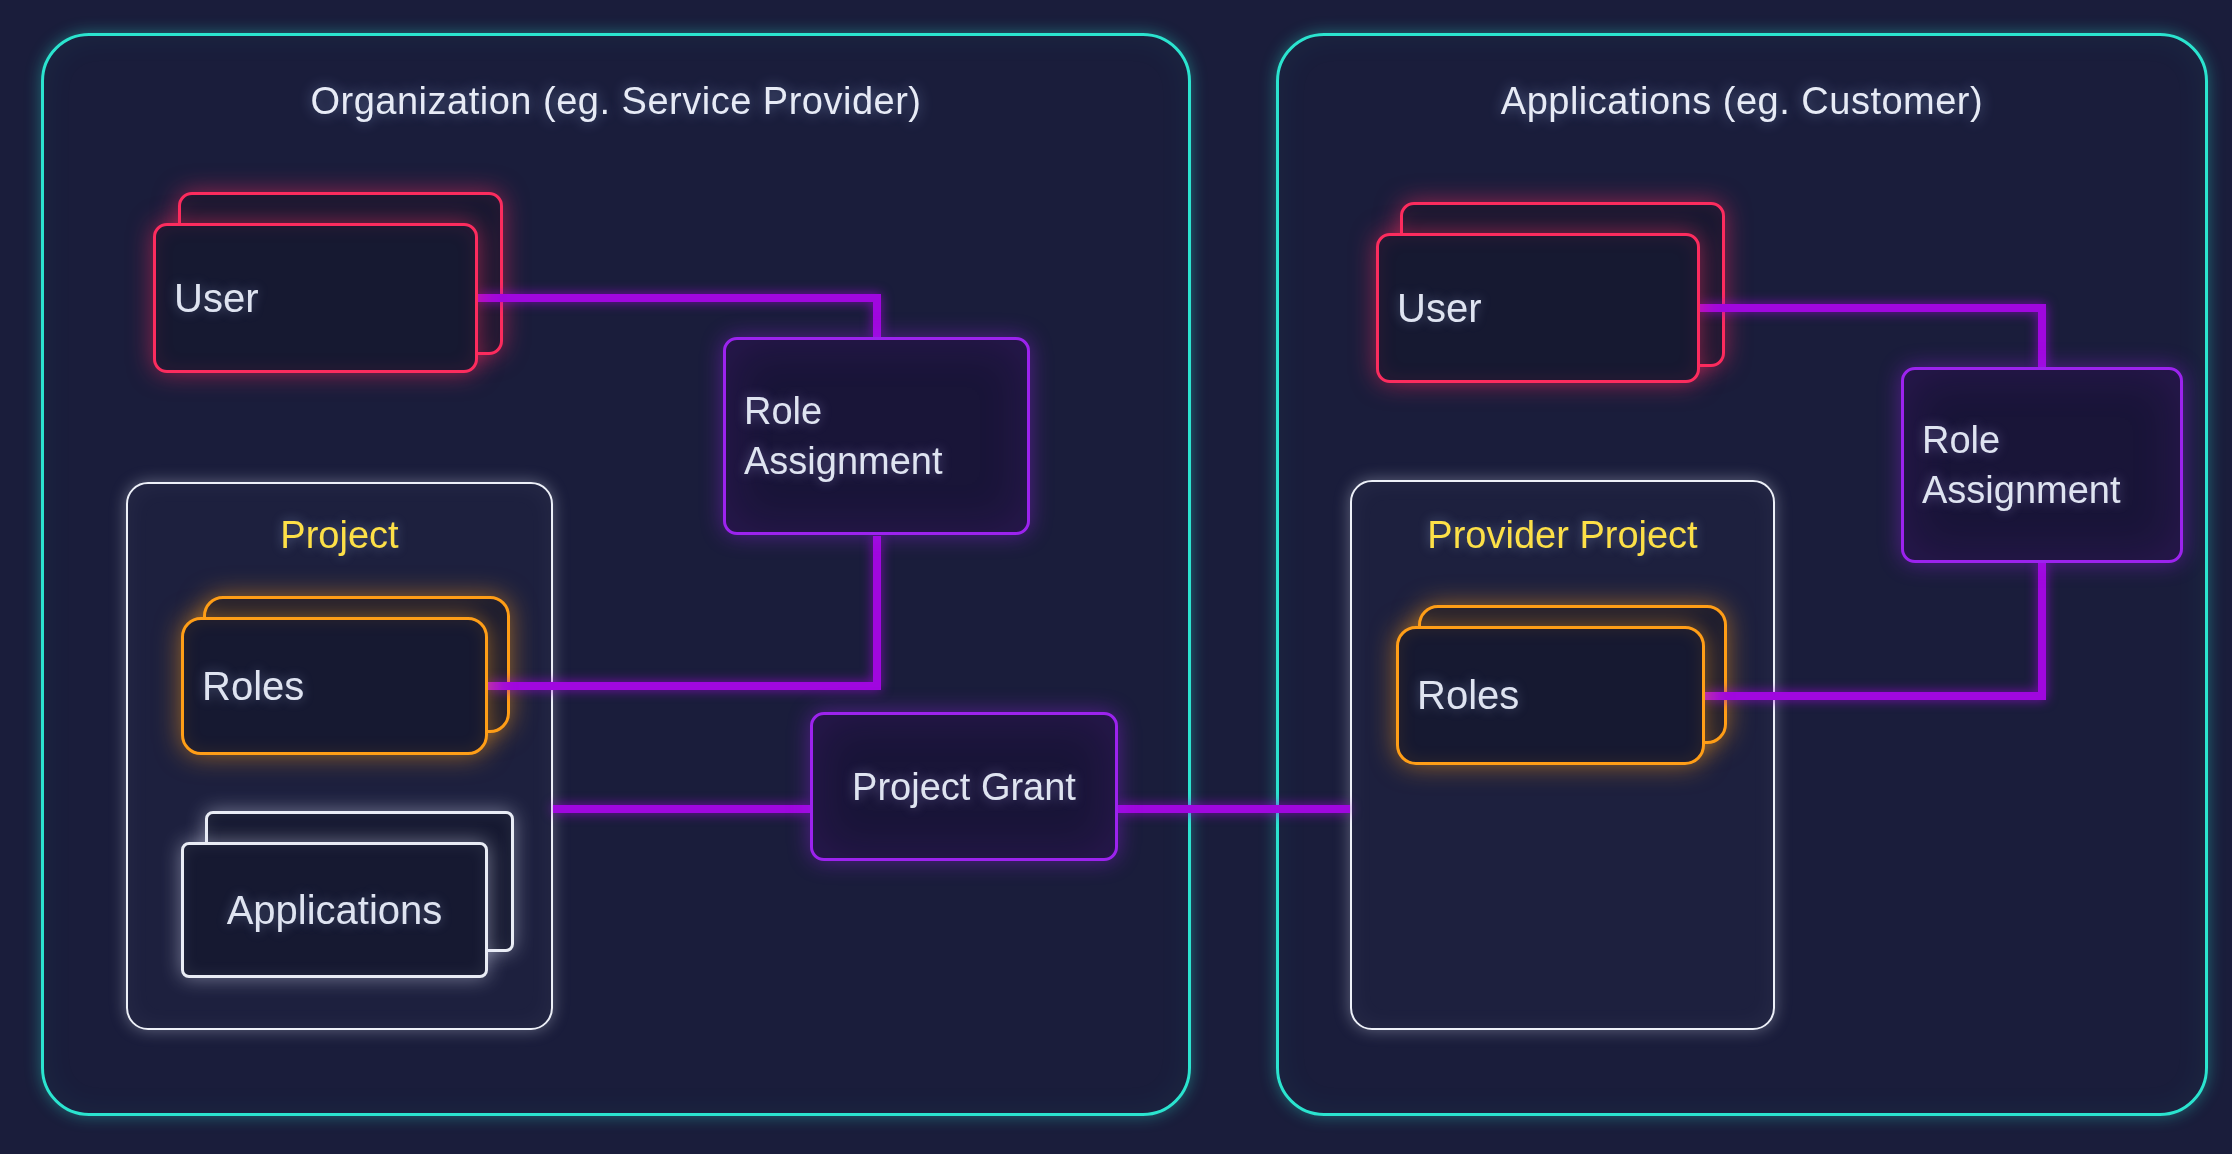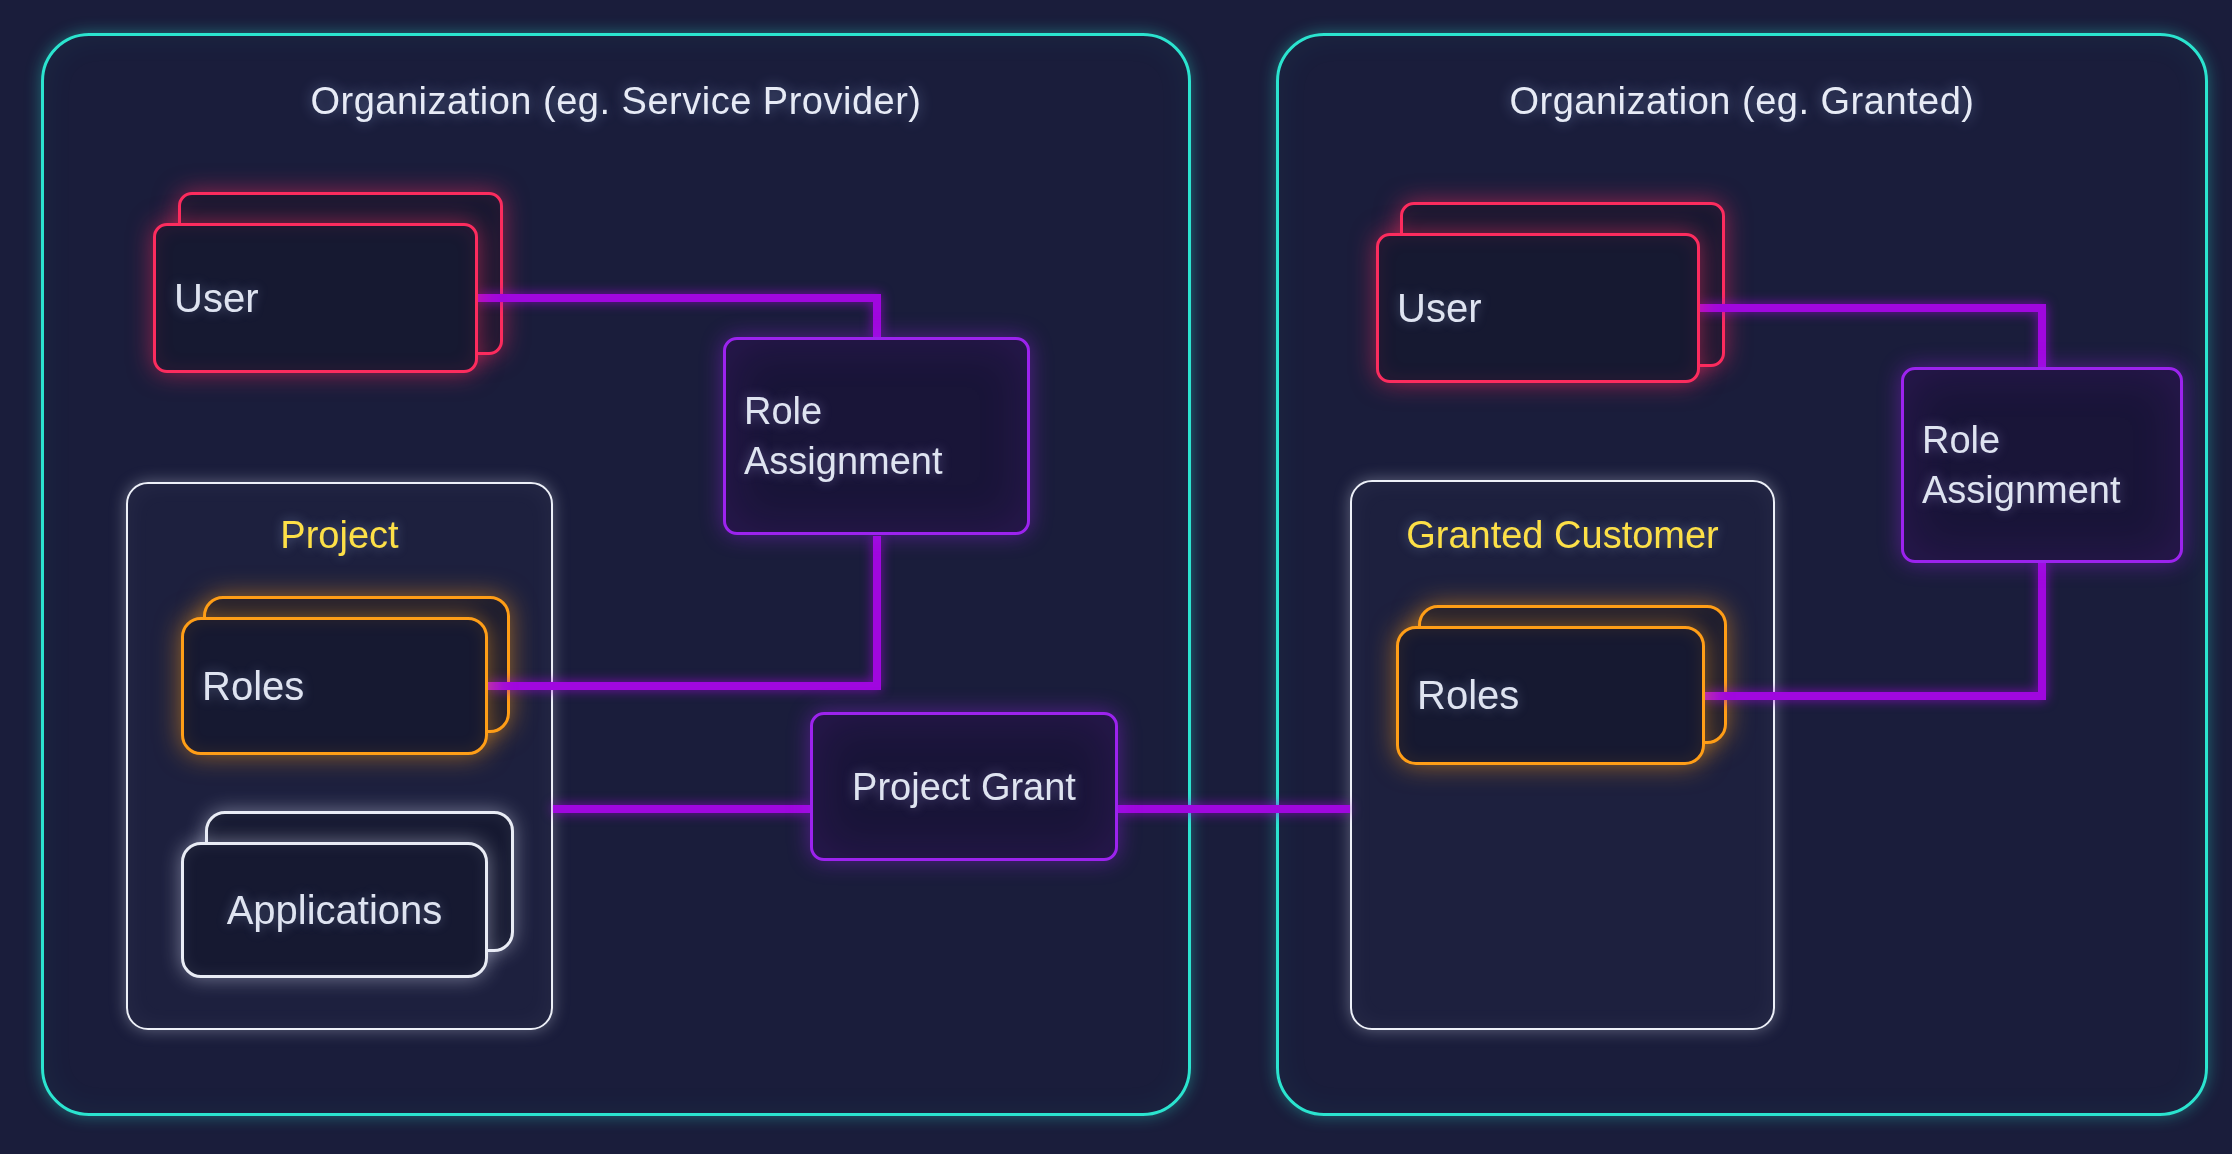--- a/index.html
+++ b/index.html
@@ -42,21 +42,21 @@
   .card{
     border-radius:14px;background:#161931;
     display:flex;align-items:center;
     font-size:40px;
     text-shadow:0 0 12px rgba(180,200,255,.35);
   }
   .card.back{z-index:3;}
   .card.front{z-index:5;}
   .pink{border:3.5px solid #fc2c5e;box-shadow:0 0 24px rgba(252,44,94,.55), inset 0 0 20px rgba(252,44,94,.10);}
   .orange{border:3.5px solid #ff9e17;border-radius:20px;box-shadow:0 0 26px rgba(255,158,23,.55), inset 0 0 18px rgba(255,158,23,.10);}
-  .white{border:3px solid #e9ecf5;border-radius:20px;box-shadow:0 0 20px rgba(230,236,255,.45), inset 0 0 16px rgba(230,236,255,.08);text-align:center;}
+  .white{border:3px solid #e9ecf5;border-radius:8px;box-shadow:0 0 20px rgba(230,236,255,.45), inset 0 0 16px rgba(230,236,255,.08);text-align:center;}
   .purplebox{
     border:3.5px solid #9c23ee;border-radius:14px;background:#191538;
     box-shadow:0 0 22px rgba(156,35,238,.45), inset 0 0 50px rgba(140,40,220,.16);
     z-index:5;display:flex;align-items:center;
     font-size:38px;line-height:50px;
     text-shadow:0 0 12px rgba(190,180,255,.4);
   }
   .pad-l{padding-left:18px;}
   .center-text{justify-content:center;}
 
@@ -70,27 +70,27 @@
 </style>
 </head>
 <body>
 
 <div id="stage">
 
   <div class="abs org" style="left:28px;top:33px;width:1150px;height:1083px;"></div>
   <div class="abs org" style="left:1263px;top:33px;width:932px;height:1083px;"></div>
 
   <div class="abs org-title" style="left:28px;top:80px;width:1150px;">Organization (eg. Service Provider)</div>
-  <div class="abs org-title" style="left:1263px;top:80px;width:932px;">Organization (eg. Granted)</div>
+  <div class="abs org-title" style="left:1263px;top:80px;width:932px;">Applications (eg. Customer)</div>
 
   <div class="abs proj" style="left:113px;top:482px;width:427px;height:548px;"></div>
   <div class="abs proj-title" style="left:113px;top:514px;width:427px;">Project</div>
 
   <div class="abs proj" style="left:1337px;top:480px;width:425px;height:550px;"></div>
-  <div class="abs proj-title" style="left:1337px;top:514px;width:425px;">Granted Customer</div>
+  <div class="abs proj-title" style="left:1337px;top:514px;width:425px;">Provider Project</div>
 
   <div class="abs card back pink" style="left:165px;top:192px;width:325px;height:163px;"></div>
   <div class="abs card back orange" style="left:190px;top:596px;width:307px;height:137px;"></div>
   <div class="abs card back white" style="left:192px;top:811px;width:309px;height:141px;"></div>
   <div class="abs card back pink" style="left:1387px;top:202px;width:325px;height:165px;"></div>
   <div class="abs card back orange" style="left:1405px;top:605px;width:309px;height:139px;"></div>
 
   <svg id="wires" width="2232" height="1154" viewBox="0 0 2232 1154">
     <path d="M465 298 H864 V337"></path>
     <path d="M864 536 V686 H475"></path>

